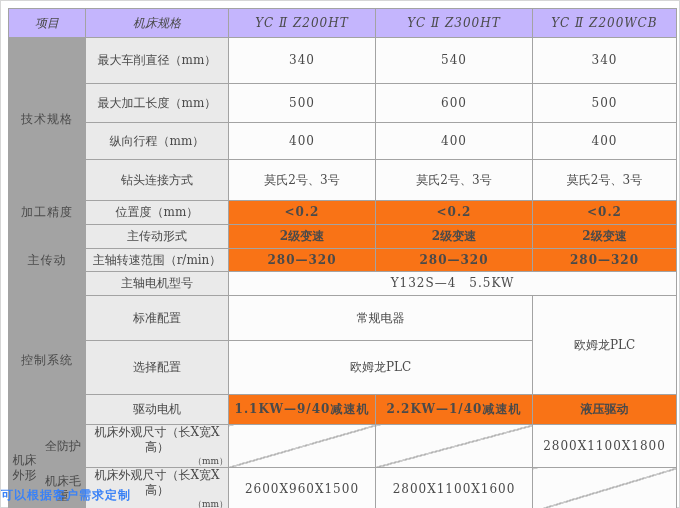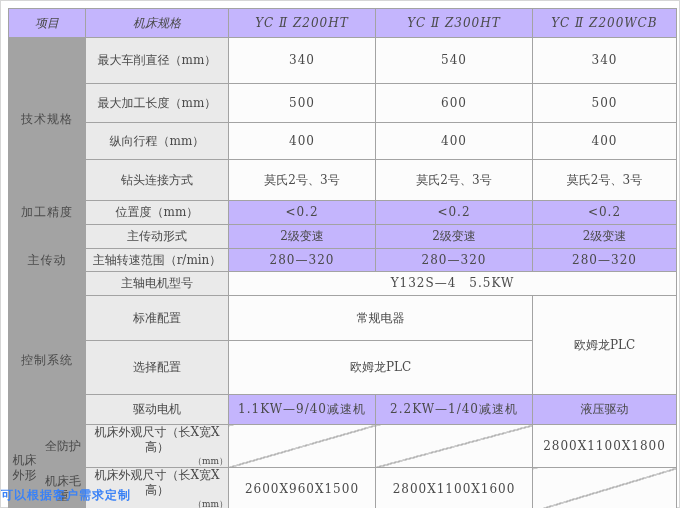--- a/index.html
+++ b/index.html
@@ -23,21 +23,21 @@
     text-align:center;
     vertical-align:middle;
     font-size:12px;
     line-height:1.25;
     overflow:hidden;
   }
   .hdr{background:#c4b5fd;font-style:italic;}
   .grp{background:#a3a3a3;letter-spacing:1px;}
   .lbl{background:#eaeaea;}
   .vw{background:#fcfcfc;}
-  .vg{background:#c4b5fd;}
+  .vg{background:#f97316;font-weight:bold;}
   .num{font-size:11px;letter-spacing:1px;}
   .model{font-size:11px;letter-spacing:1px;}
   .alignL{text-align:left;}
   .pl28{padding-left:28px;}
   .pl38{padding-left:38px;}
   .pl40{padding-left:40px;}
   .unit{font-size:9px;display:block;margin-top:1px;text-align:right;}
   .dimlbl{font-size:11px;}
   .diag{
     background-image:linear-gradient(to bottom right,

